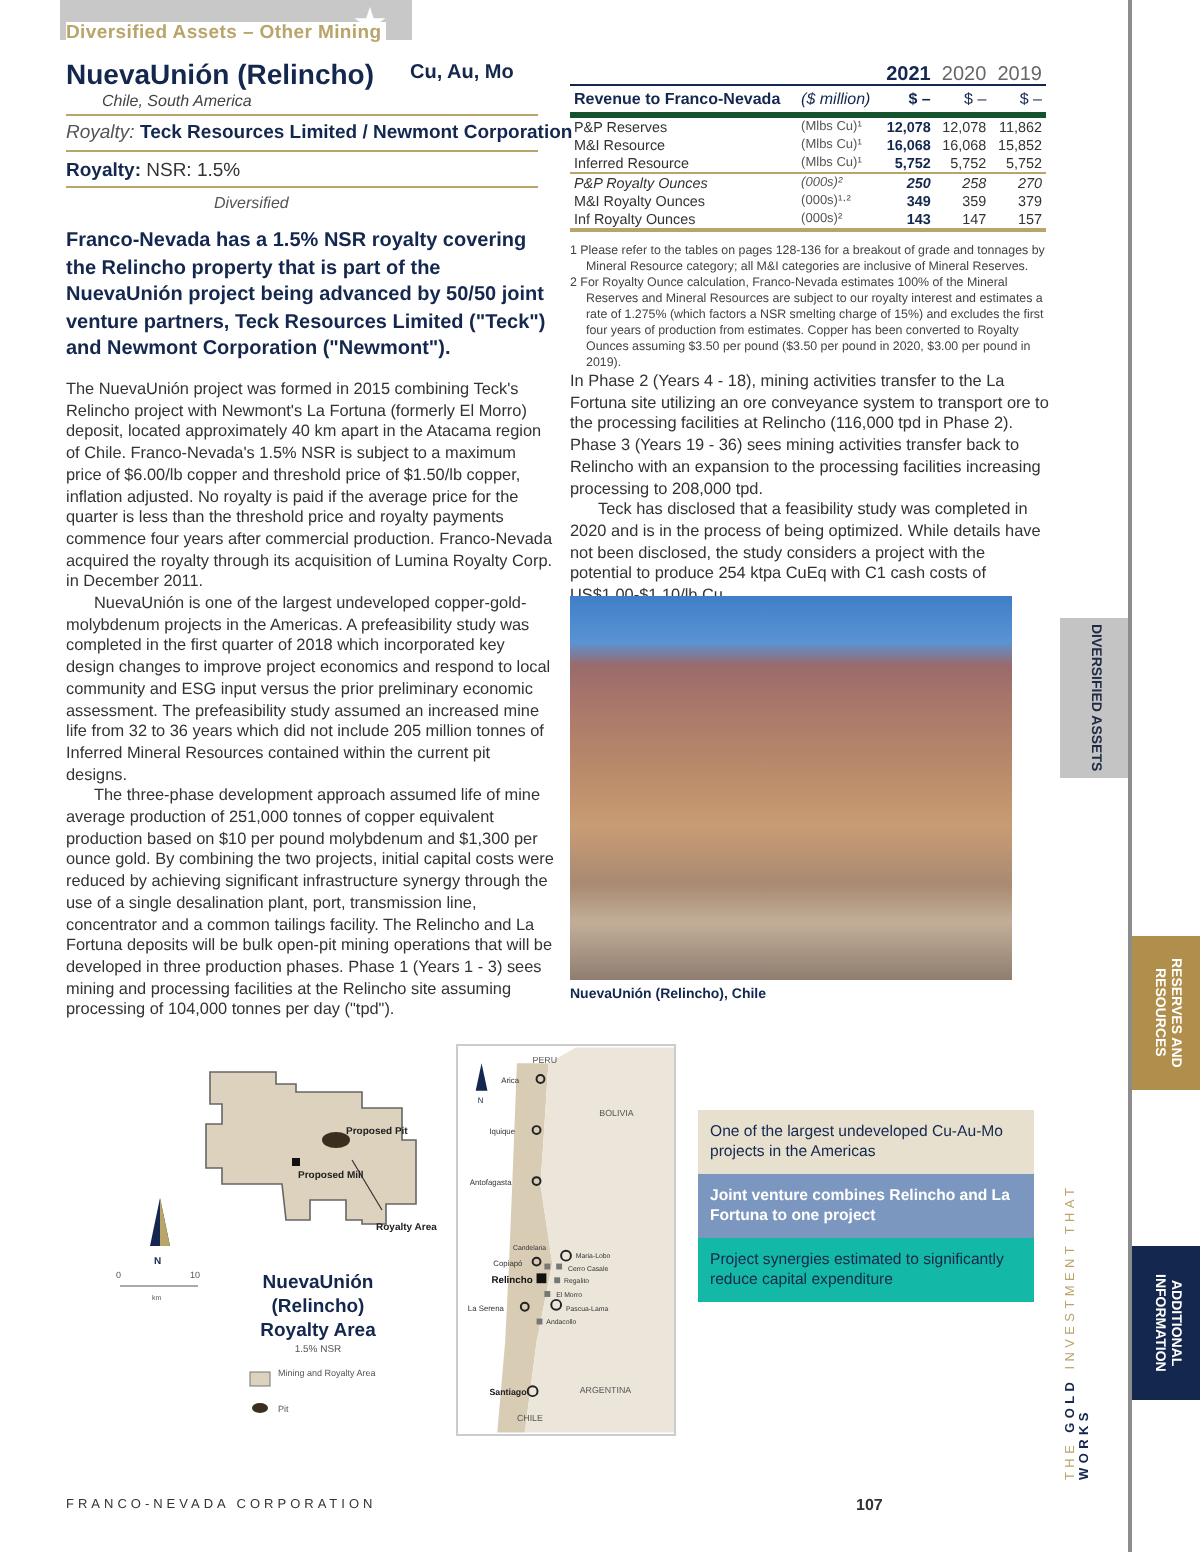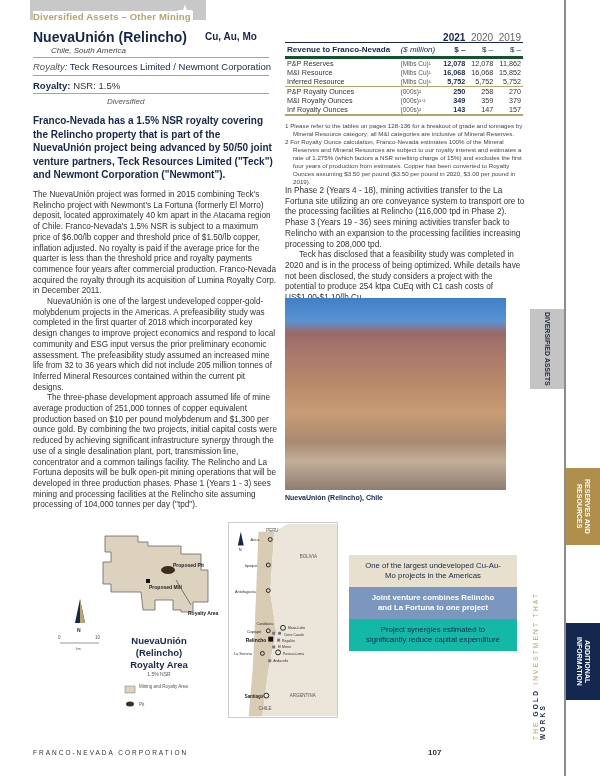--- a/index.html
+++ b/index.html
@@ -6,59 +6,59 @@
   body { width: 600px; height: 776px; background: #fff; font-family: "Liberation Sans", sans-serif; color: #1f2a44; position: relative; overflow: hidden; }
   .banner { position: absolute; left: 30px; top: 0; width: 176px; height: 20px; background: #c8c8c8; }
   .banner-star { position: absolute; left: 176px; top: 2px; width: 22px; height: 20px; color: #fff; font-size: 20px; line-height: 20px; }
   .section-label { position: absolute; left: 33px; top: 11px; font-size: 9.5px; color: #b9a46a; font-weight: bold; letter-spacing: 0.2px; background: #fff; padding-right: 2px; }
   .title { position: absolute; left: 33px; top: 29px; font-size: 14px; font-weight: bold; color: #14274e; }
   .metals { position: absolute; left: 205px; top: 31px; font-size: 10px; font-weight: bold; color: #14274e; }
   .location { position: absolute; left: 51px; top: 46px; font-size: 8px; font-style: italic; color: #444; }
   .rule { position: absolute; left: 33px; width: 236px; height: 1px; background: #b9a46a; }
   .operator { position: absolute; left: 33px; top: 61px; font-size: 9.5px; }
   .operator .lbl { font-style: italic; color: #555; font-weight: normal; }
-  .operator .val { font-weight: normal; color: #14274e; margin-top: 20px; }
+  .operator .val { font-weight: bold; color: #14274e; margin-top: 20px; }
   .royalty { position: absolute; left: 33px; top: 80px; font-size: 9.5px; }
   .royalty .lbl { font-weight: bold; color: #14274e; }
   .royalty .val { color: #333; }
   .diversified { position: absolute; left: 80px; top: 97px; font-size: 8px; font-style: italic; color: #555; margin-left: 27px; }
   .lead { position: absolute; left: 33px; top: 114px; width: 240px; font-size: 10px; font-weight: bold; color: #14274e; line-height: 13.5px; }
   .body-left { position: absolute; left: 33px; top: 190px; width: 244px; font-size: 8.2px; line-height: 10.7px; color: #333; }
   .body-right { position: absolute; left: 285px; top: 186px; width: 240px; font-size: 8.2px; line-height: 10.7px; color: #333; }
   .indent { text-indent: 14px; }
   table.rev { position: absolute; left: 285px; top: 33px; width: 238px; border-collapse: collapse; font-size: 7.2px; color: #333; }
   table.rev td, table.rev th { padding: 0 2px; line-height: 9px; white-space: nowrap; }
   table.rev th { font-weight: bold; text-align: right; font-size: 10px; }
   table.rev th.y2021 { color: #14274e; }
   table.rev th.yo { font-weight: normal; color: #666; }
   table.rev tr.revrow td { font-weight: bold; color: #14274e; font-size: 8px; border-top: 1px solid #14274e; border-bottom: 3px solid #14532d; padding: 2px 2px; }
   table.rev td.num { text-align: right; }
   table.rev td.b { font-weight: bold; color: #14274e; }
-  table.rev tr.sep td { border-top: 1px solid #b9a46a; }
+  table.rev tr.sep td { border-top: 1px solid #b9a46a; font-style: italic; }
   table.rev tr.last td { border-bottom: 2px solid #b9a46a; }
   table.rev td.unit { font-size: 6.5px; color: #555; }
   .footnotes { position: absolute; left: 285px; top: 122px; width: 240px; font-size: 6.2px; line-height: 8px; color: #444; }
   .footnotes .fn { padding-left: 8px; text-indent: -8px; }
   .photo { position: absolute; left: 285px; top: 298px; width: 221px; height: 192px; background: linear-gradient(180deg, #3f7fc8 0%, #5a93d4 12%, #9a6a6c 18%, #a9776a 28%, #b98a6a 45%, #c89c74 60%, #a98a72 75%, #c2ae98 85%, #8f7d70 100%); }
   .photo-caption { position: absolute; left: 285px; top: 494px; font-size: 7px; font-weight: bold; color: #14274e; }
   .side-rule { position: absolute; left: 564px; top: 0; width: 2px; height: 776px; background: #8c8c8c; }
   .tab { position: absolute; left: 530px; width: 34px; display: flex; align-items: center; justify-content: center; }
   .tab span { writing-mode: vertical-rl; font-size: 7px; font-weight: bold; text-align: center; line-height: 8px; }
   .tab-div { top: 309px; height: 80px; background: #c4c4c4; }
   .tab-div span { color: #1f2a44; }
   .tab-res { left: 566px; top: 468px; height: 77px; background: #b08e4c; }
   .tab-res span { color: #fff; }
   .tab-add { left: 566px; top: 623px; height: 77px; background: #14274e; }
   .tab-add span { color: #fff; }
   .tagline { position: absolute; left: 532px; top: 560px; width: 14px; height: 180px; writing-mode: vertical-rl; transform: rotate(180deg); font-size: 6.5px; letter-spacing: 2.2px; color: #b9a46a; text-align: left; }
   .tagline b { color: #14274e; }
   .map1 { position: absolute; left: 33px; top: 522px; width: 190px; height: 196px; }
   .map2 { position: absolute; left: 228px; top: 522px; width: 110px; height: 196px; background: #ffffff; border: 1px solid #ccc; }
   .callout { position: absolute; left: 349px; top: 555px; width: 168px; }
-  .callout div { font-size: 7.8px; text-align: center; padding: 6px 16px; line-height: 10px; }
+  .callout div { font-size: 7.8px; padding: 6px 6px; line-height: 10px; }
   .c1 { background: #e8e0cf; color: #14274e; }
   .c2 { background: #7b97c0; color: #fff; font-weight: bold; }
   .c3 { background: #14b8a6; color: #14274e; }
   .footer-name { position: absolute; left: 33px; top: 749px; font-size: 6.5px; letter-spacing: 2px; color: #333; }
   .page-num { position: absolute; left: 428px; top: 748px; font-size: 8px; font-weight: bold; color: #333; }
   .ml { font-family: "Liberation Sans", sans-serif; }
 </style>
 </head>
 <body>
 

